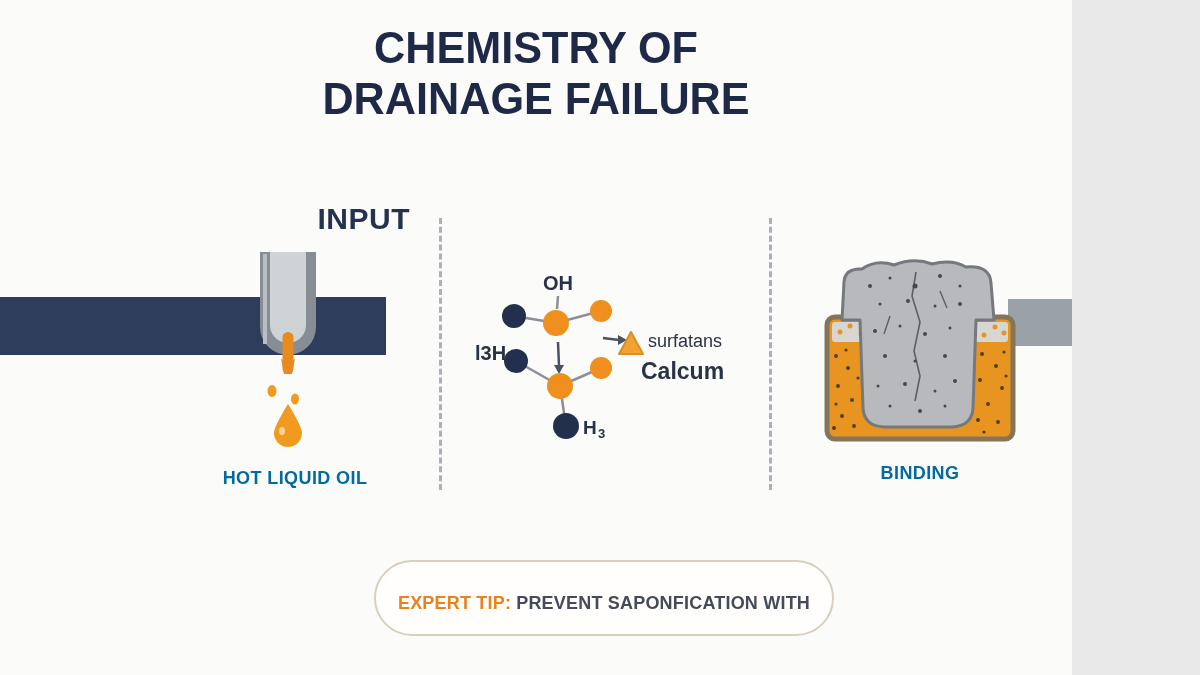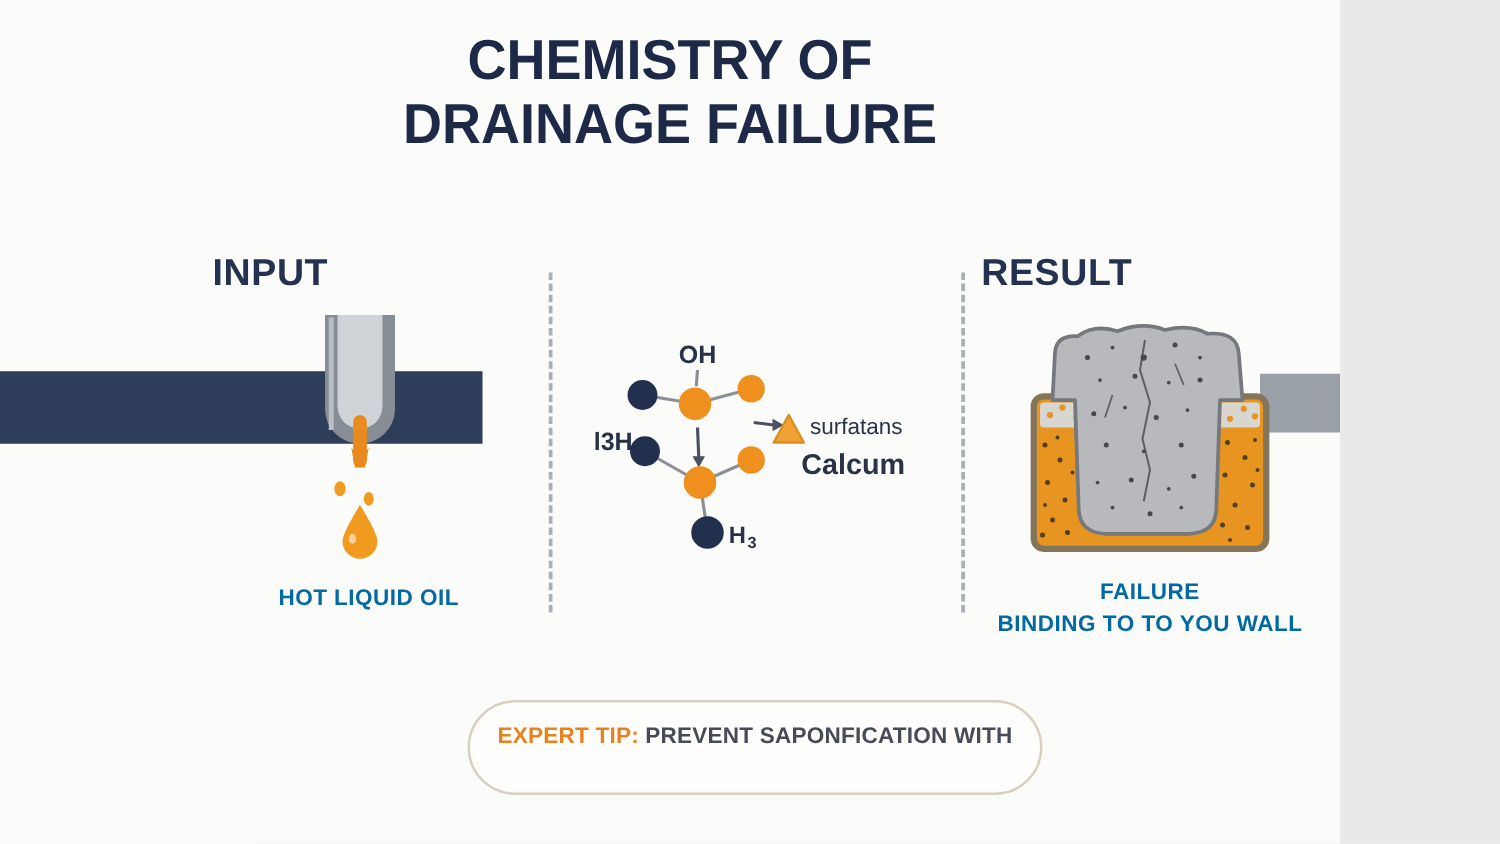--- a/index.html
+++ b/index.html
@@ -9,62 +9,61 @@
     font-family:"Liberation Sans",sans-serif;
     color:#202c49;
   }
   .abs{position:absolute;}
   .title{
     top:22px;left:0;width:100%;text-align:center;
     font-size:45px;font-weight:800;line-height:1.14;color:#1d2946;
     letter-spacing:0px;transform:scaleX(0.96);
   }
   .col-header{
-    top:202px;text-align:left;font-size:30px;font-weight:700;color:#243250;letter-spacing:0.5px;
+    top:202px;text-align:right;font-size:30px;font-weight:700;color:#243250;letter-spacing:0.5px;
   }
   .hdr-input{left:170px;width:240px;}
   .hdr-reaction{left:455px;width:300px;}
   .hdr-result{left:785px;width:270px;}
   .divider{top:218px;height:272px;width:0;border-left:3px dashed #aab0b8;}
   .div-1{left:439px;}
   .div-2{left:769px;}
   .navy-bar{left:0;top:297px;width:386px;height:58px;background:#2e3d59;}
   .gray-bar{left:1008px;top:299px;width:192px;height:47px;background:#99a0a8;}
   .caption{
     text-align:center;font-size:18px;font-weight:700;color:#0369a1;letter-spacing:0.4px;
   }
   .cap-input{left:170px;width:250px;top:468px;}
   .cap-reaction{left:455px;width:300px;top:468px;font-size:19px;}
   .cap-result{left:760px;width:320px;top:460px;line-height:26px;}
   .tip{
     left:374px;top:560px;width:460px;height:76px;box-sizing:border-box;
     border:2px solid #d9cfbf;border-radius:44px;background:#fffefc;
     text-align:center;font-size:18px;font-weight:700;color:#454b57;
-    line-height:26px;padding-top:13px;letter-spacing:0.2px;
+    line-height:26px;padding-top:28px;letter-spacing:0.2px;
   }
   .tip-prefix{color:#e8821e;}
   .tip-rest{margin-left:5px;}
   svg{display:block;}
   svg text{font-family:"Liberation Sans",sans-serif;}
 </style>
 </head>
 <body>
 
 <div class="canvas">
 
   <div class="abs title">
     <div>CHEMISTRY OF</div>
     <div>DRAINAGE FAILURE</div>
   </div>
 
   <div class="abs divider div-1"></div>
   <div class="abs divider div-2"></div>
 
   <div class="abs col-header hdr-input">INPUT</div>
-  <div class="abs col-header hdr-result">RESULT</div>
 
   <div class="abs navy-bar"></div>
   <div class="abs gray-bar"></div>
 
   <svg class="abs" style="left:222px;top:246px;" width="140" height="215" viewBox="0 0 140 215">
     <g>
       <path d="M38 6 L38 81 A28 28 0 0 0 94 81 L94 6 Z" fill="#878d94"></path>
       <path d="M48 6 L48 79 A18 18 0 0 0 84 79 L84 6 Z" fill="#cfd3d6"></path>
       <rect x="41" y="8" width="4" height="90" fill="#b9bec3"></rect>
     </g>
@@ -181,22 +180,21 @@
           <circle cx="135" cy="125" r="2"></circle>
           <circle cx="70" cy="150" r="1.5"></circle>
         <circle cx="100" cy="155" r="2"></circle>
           <circle cx="125" cy="150" r="1.5"></circle>
       </g>
     </g>
   </svg>
 
   <div class="abs caption cap-input">HOT LIQUID OIL</div>
   <div class="abs caption cap-result">
-    <div>FAILURE</div>
-    <div>BINDING TO TO YOU WALL</div>
+    <div>BINDING</div>
   </div>
 
   <div class="abs tip">
     <div>
       <span class="tip-prefix">EXPERT TIP:</span><span class="tip-rest">PREVENT SAPONFICATION WITH</span>
     </div>
   </div>
 
 </div>
 

